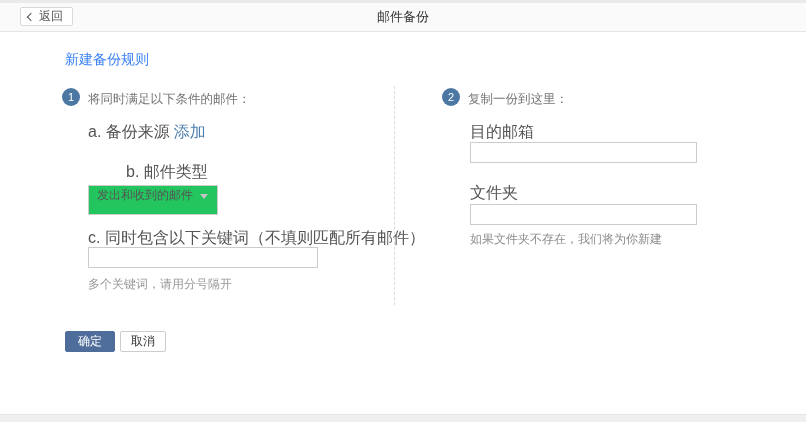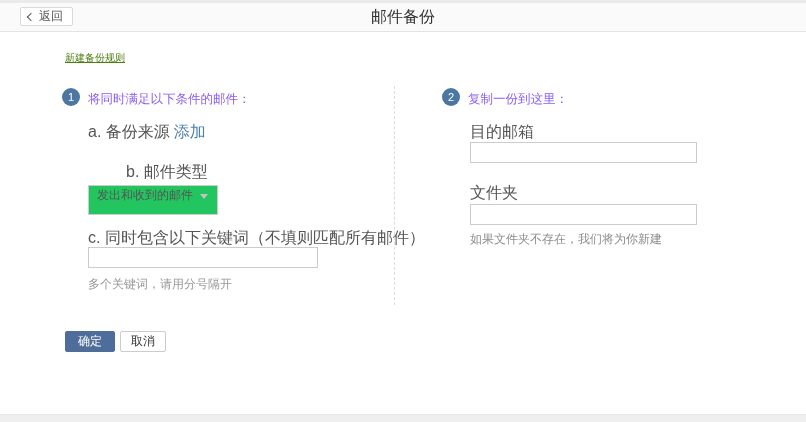--- a/index.html
+++ b/index.html
@@ -21,32 +21,32 @@
     font-size:12px;color:#555;padding:0 9px 0 7px;cursor:pointer;
     display:flex;align-items:center;box-sizing:border-box;margin-left:12px;
   }
   .chevron-left{
     display:inline-block;width:5px;height:5px;
     border-left:1px solid #555;border-bottom:1px solid #555;
     transform:rotate(45deg);margin-right:5px;
   }
   .topbar-title{
     position:absolute;left:0;top:0;width:100%;height:28px;line-height:28px;
-    text-align:center;font-size:16px;color:#333;
+    text-align:center;font-size:13px;color:#333;
   }
   
-  .page-heading{position:absolute;left:65px;top:51px;font-size:10px;color:#4d7c0f;text-decoration:underline;}
+  .page-heading{position:absolute;left:65px;top:51px;font-size:14px;color:#3b82f6;}
 
   .step-circle{
     position:absolute;width:18px;height:18px;border-radius:50%;
     background:#4c77a3;color:#fff;font-size:11px;line-height:18px;text-align:center;
   }
   .circle-1{left:62px;top:88px;}
   .circle-2{left:442px;top:88px;}
-  .step-title{position:absolute;font-size:12.5px;color:#8b5cf6;}
+  .step-title{position:absolute;font-size:12.5px;color:#737373;}
   .step1-title{left:88px;top:91px;}
   .step2-title{left:468px;top:91px;}
 
   .form-label{position:absolute;font-size:16px;color:#555;}
   .hint-text{position:absolute;font-size:12px;color:#999;}
 
   .lbl-a{left:88px;top:122px;}
   .add-link{color:#4d7fae;text-decoration:none;cursor:pointer;margin-left:4px;}
   .lbl-b{left:88px;top:162px;padding-left:38px;}
   .lbl-c{left:88px;top:228px;}

